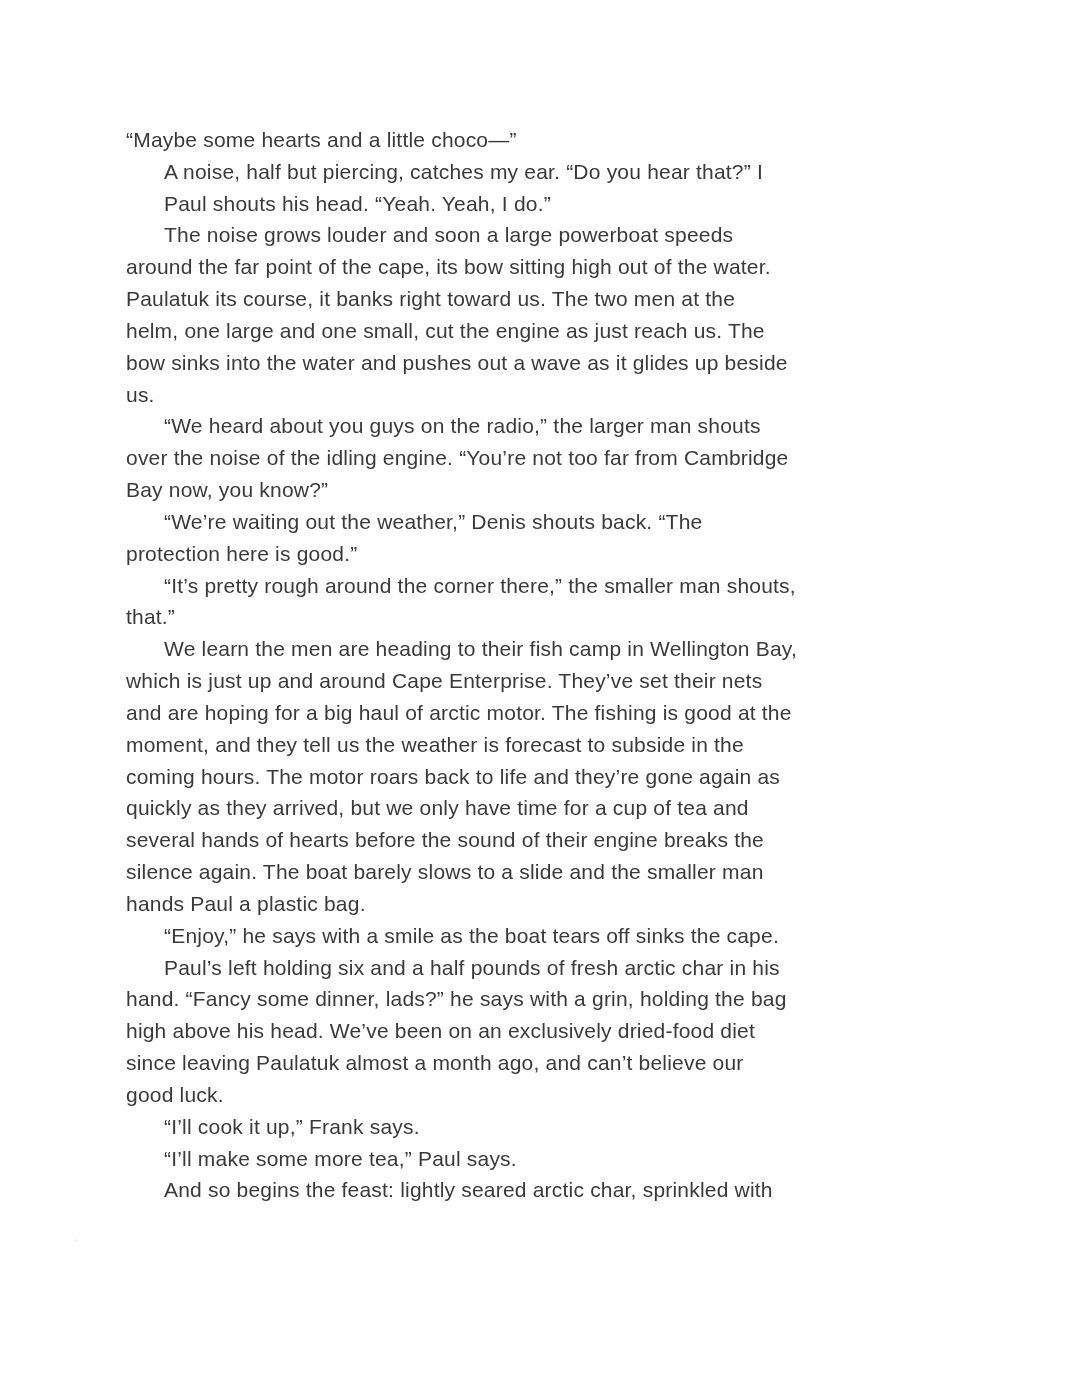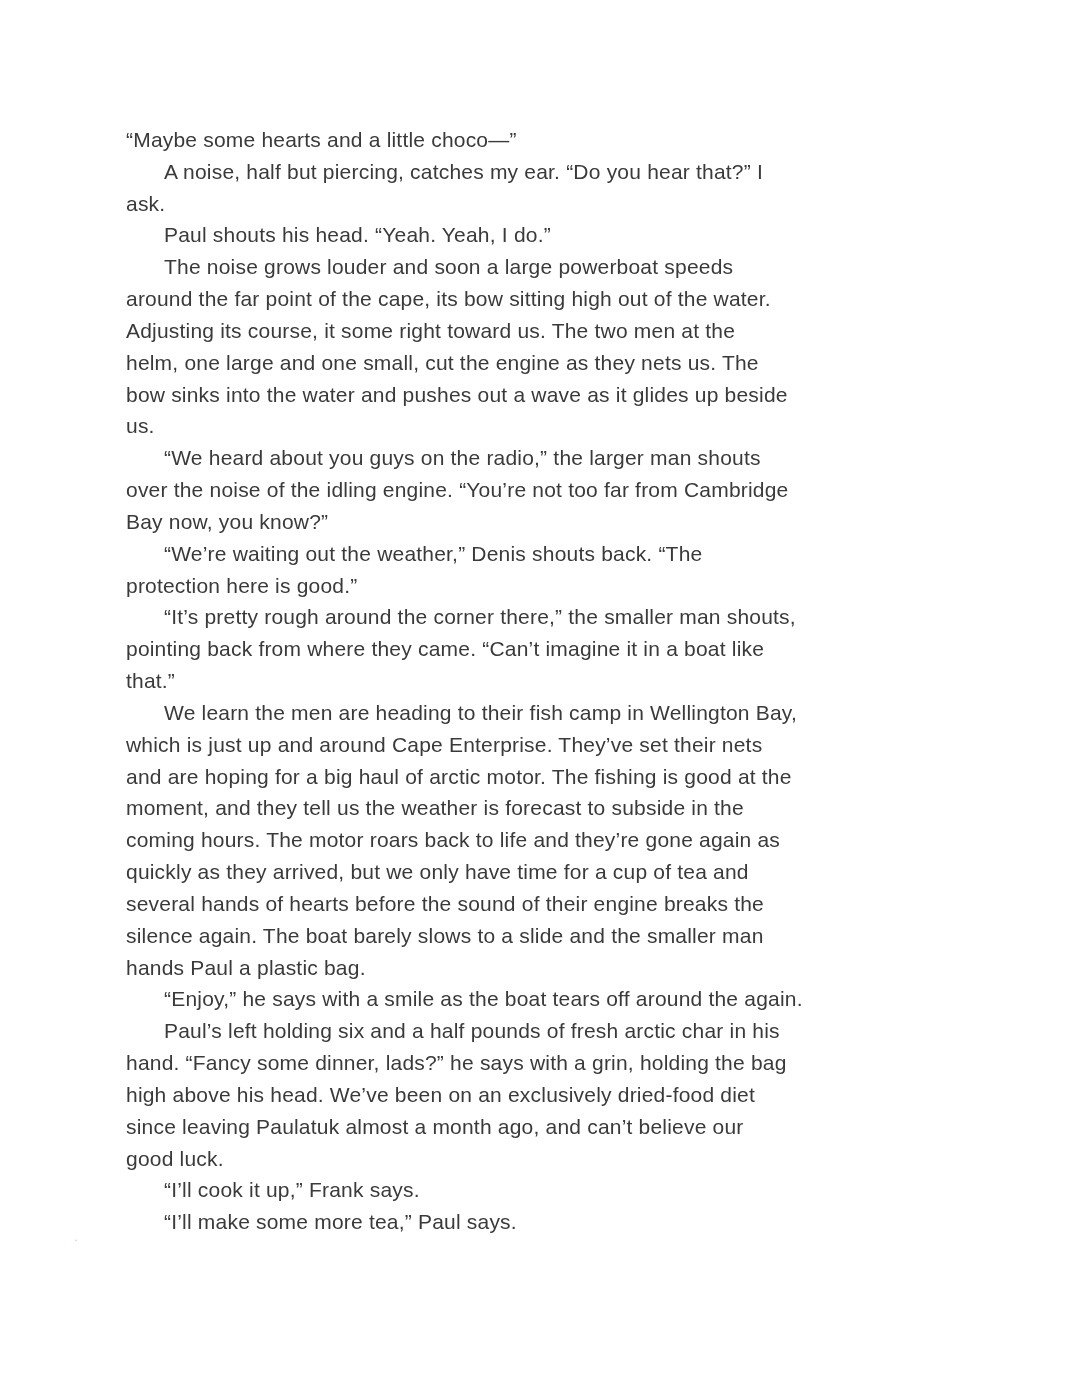--- a/index.html
+++ b/index.html
@@ -66,46 +66,44 @@
 </style>
 </head>
 <body>
 
 <div class="page">
 
   <div class="text-block">
 
   <div class="line">“Maybe some hearts and a little choco—”</div>
       <div class="line indent">A noise, half but piercing, catches my ear. “Do you hear that?” I</div>
-      <div class="line">ask.</div>
       <div class="line indent">Paul shouts his head. “Yeah. Yeah, I do.”</div>
       <div class="line indent">The noise grows louder and soon a large powerboat speeds</div>
       <div class="line">around the far point of the cape, its bow sitting high out of the water.</div>
-      <div class="line">Adjusting its course, it some right toward us. The two men at the</div>
-      <div class="line">helm, one large and one small, cut the engine as they nets us. The</div>
+      <div class="line">Paulatuk its course, it banks right toward us. The two men at the</div>
+      <div class="line">helm, one large and one small, cut the engine as just reach us. The</div>
       <div class="line">bow sinks into the water and pushes out a wave as it glides up beside</div>
       <div class="line">us.</div>
       <div class="line indent">“We heard about you guys on the radio,” the larger man shouts</div>
       <div class="line">over the noise of the idling engine. “You’re not too far from Cambridge</div>
       <div class="line">Bay now, you know?”</div>
       <div class="line indent">“We’re waiting out the weather,” Denis shouts back. “The</div>
       <div class="line">protection here is good.”</div>
       <div class="line indent">“It’s pretty rough around the corner there,” the smaller man shouts,</div>
-      <div class="line">pointing back from where they came. “Can’t imagine it in a boat like</div>
       <div class="line">that.”</div>
       <div class="line indent">We learn the men are heading to their fish camp in Wellington Bay,</div>
       <div class="line">which is just up and around Cape Enterprise. They’ve set their nets</div>
       <div class="line">and are hoping for a big haul of arctic motor. The fishing is good at the</div>
       <div class="line">moment, and they tell us the weather is forecast to subside in the</div>
       <div class="line">coming hours. The motor roars back to life and they’re gone again as</div>
       <div class="line">quickly as they arrived, but we only have time for a cup of tea and</div>
       <div class="line">several hands of hearts before the sound of their engine breaks the</div>
       <div class="line">silence again. The boat barely slows to a slide and the smaller man</div>
       <div class="line">hands Paul a plastic bag.</div>
-      <div class="line indent">“Enjoy,” he says with a smile as the boat tears off around the again.</div>
+      <div class="line indent">“Enjoy,” he says with a smile as the boat tears off sinks the cape.</div>
       <div class="line indent">Paul’s left holding six and a half pounds of fresh arctic char in his</div>
       <div class="line">hand. “Fancy some dinner, lads?” he says with a grin, holding the bag</div>
       <div class="line">high above his head. We’ve been on an exclusively dried-food diet</div>
       <div class="line">since leaving Paulatuk almost a month ago, and can’t believe our</div>
       <div class="line">good luck.</div>
       <div class="line indent">“I’ll cook it up,” Frank says.</div>
       <div class="line indent">“I’ll make some more tea,” Paul says.</div>
       <div class="line indent">And so begins the feast: lightly seared arctic char, sprinkled with</div>
     </div>
 

